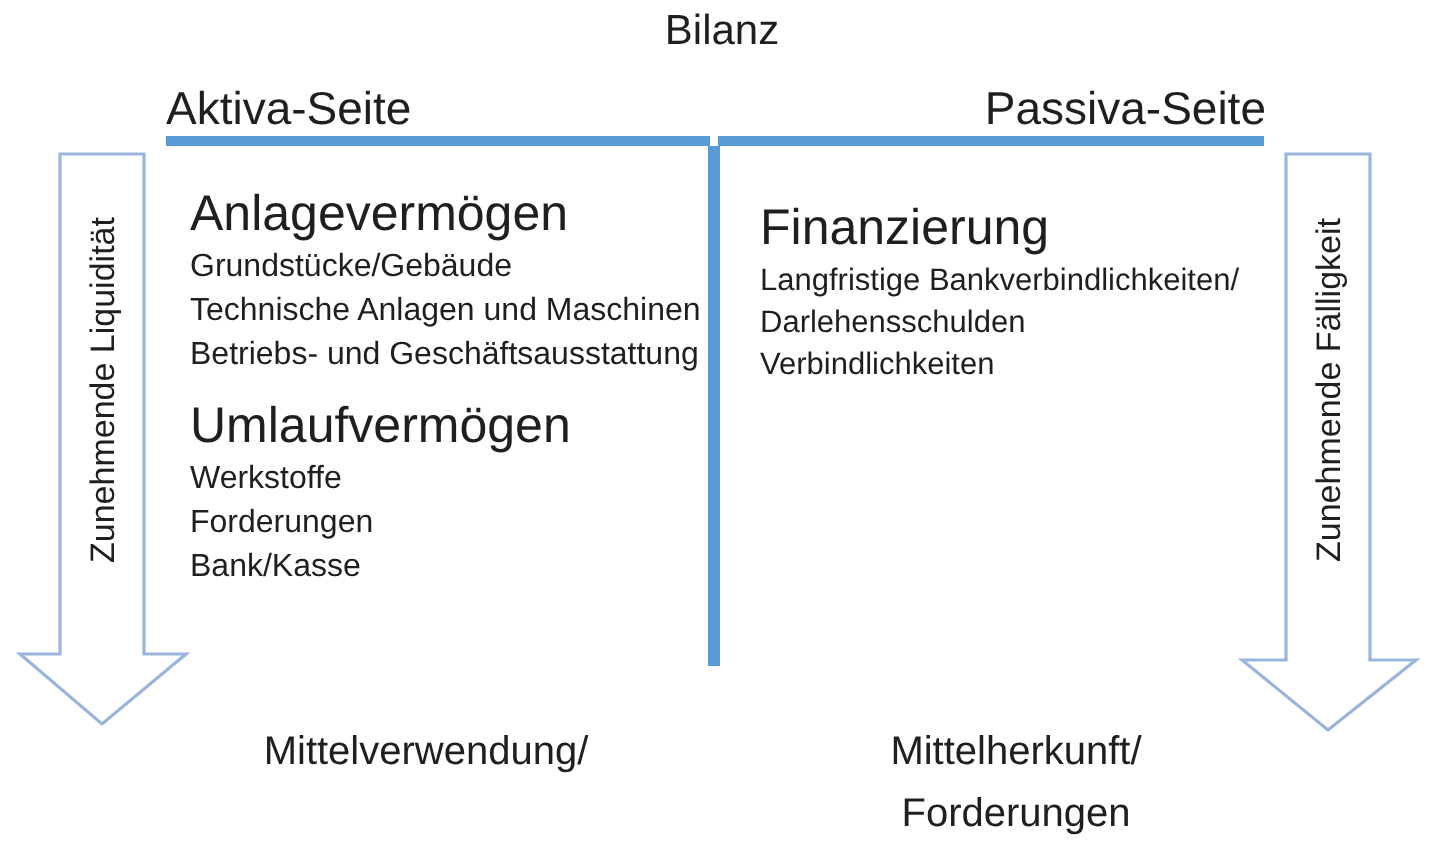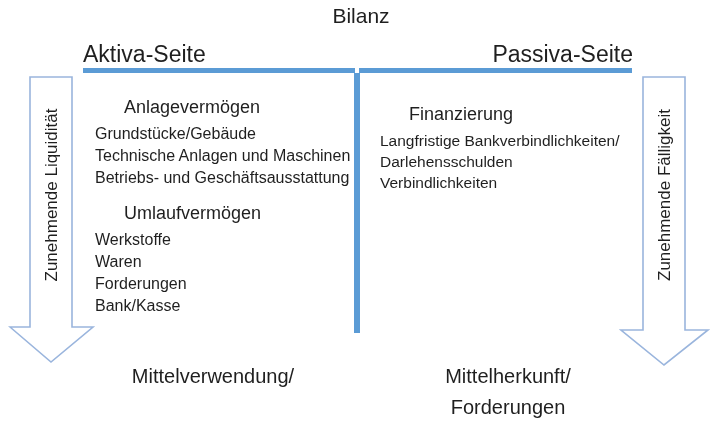--- a/index.html
+++ b/index.html
@@ -18,21 +18,21 @@
   .side-header.passiva{right:89px;}
 
   .hline{position:absolute;top:68px;height:5px;background:var(--line_blue);}
   .hline.left{left:83px;width:272px;}
   .hline.right{left:359px;width:273px;}
   .vline{position:absolute;left:354px;top:73px;width:6px;height:260px;background:var(--line_blue);}
 
   .content{position:absolute;width:300px;}
   .content.left{left:95px;top:92px;}
   .content.right{left:380px;top:99px;}
-  .sec-heading{font-size:18px;line-height:31px;white-space:nowrap;margin-left:29px;}
+  .sec-heading{font-size:25px;line-height:31px;white-space:nowrap;}
   .sec-items{font-size:16px;line-height:22px;white-space:nowrap;}
   .content.left .sec:nth-child(2) .sec-heading{margin-top:9px;}
   .content.right .sec:nth-child(2) .sec-heading{margin-top:36px;}
   .content.right .sec-items{font-size:15.5px;line-height:21px;}
 
   .arrow{position:absolute;}
   .arrow.left{left:8px;top:75px;}
   .arrow.right{left:619px;top:75px;}
   .arrow polygon{fill:#ffffff;stroke:var(--arrow_outline);stroke-width:1.6;stroke-linejoin:miter;}
   .v-label{position:absolute;transform:translate(-50%,-50%) rotate(-90deg);white-space:nowrap;
@@ -74,21 +74,20 @@
       <div class="sec-items">
         <div>Grundstücke/Gebäude</div>
         <div>Technische Anlagen und Maschinen</div>
         <div>Betriebs- und Geschäftsausstattung</div>
       </div>
     </div>
     <div class="sec">
       <div class="sec-heading">Umlaufvermögen</div>
       <div class="sec-items">
         <div>Werkstoffe</div>
-        <div>Waren</div>
         <div>Forderungen</div>
         <div>Bank/Kasse</div>
       </div>
     </div>
   </div>
 
   <div class="content right">
     <div class="sec">
       <div class="sec-heading">Finanzierung</div>
     </div>

